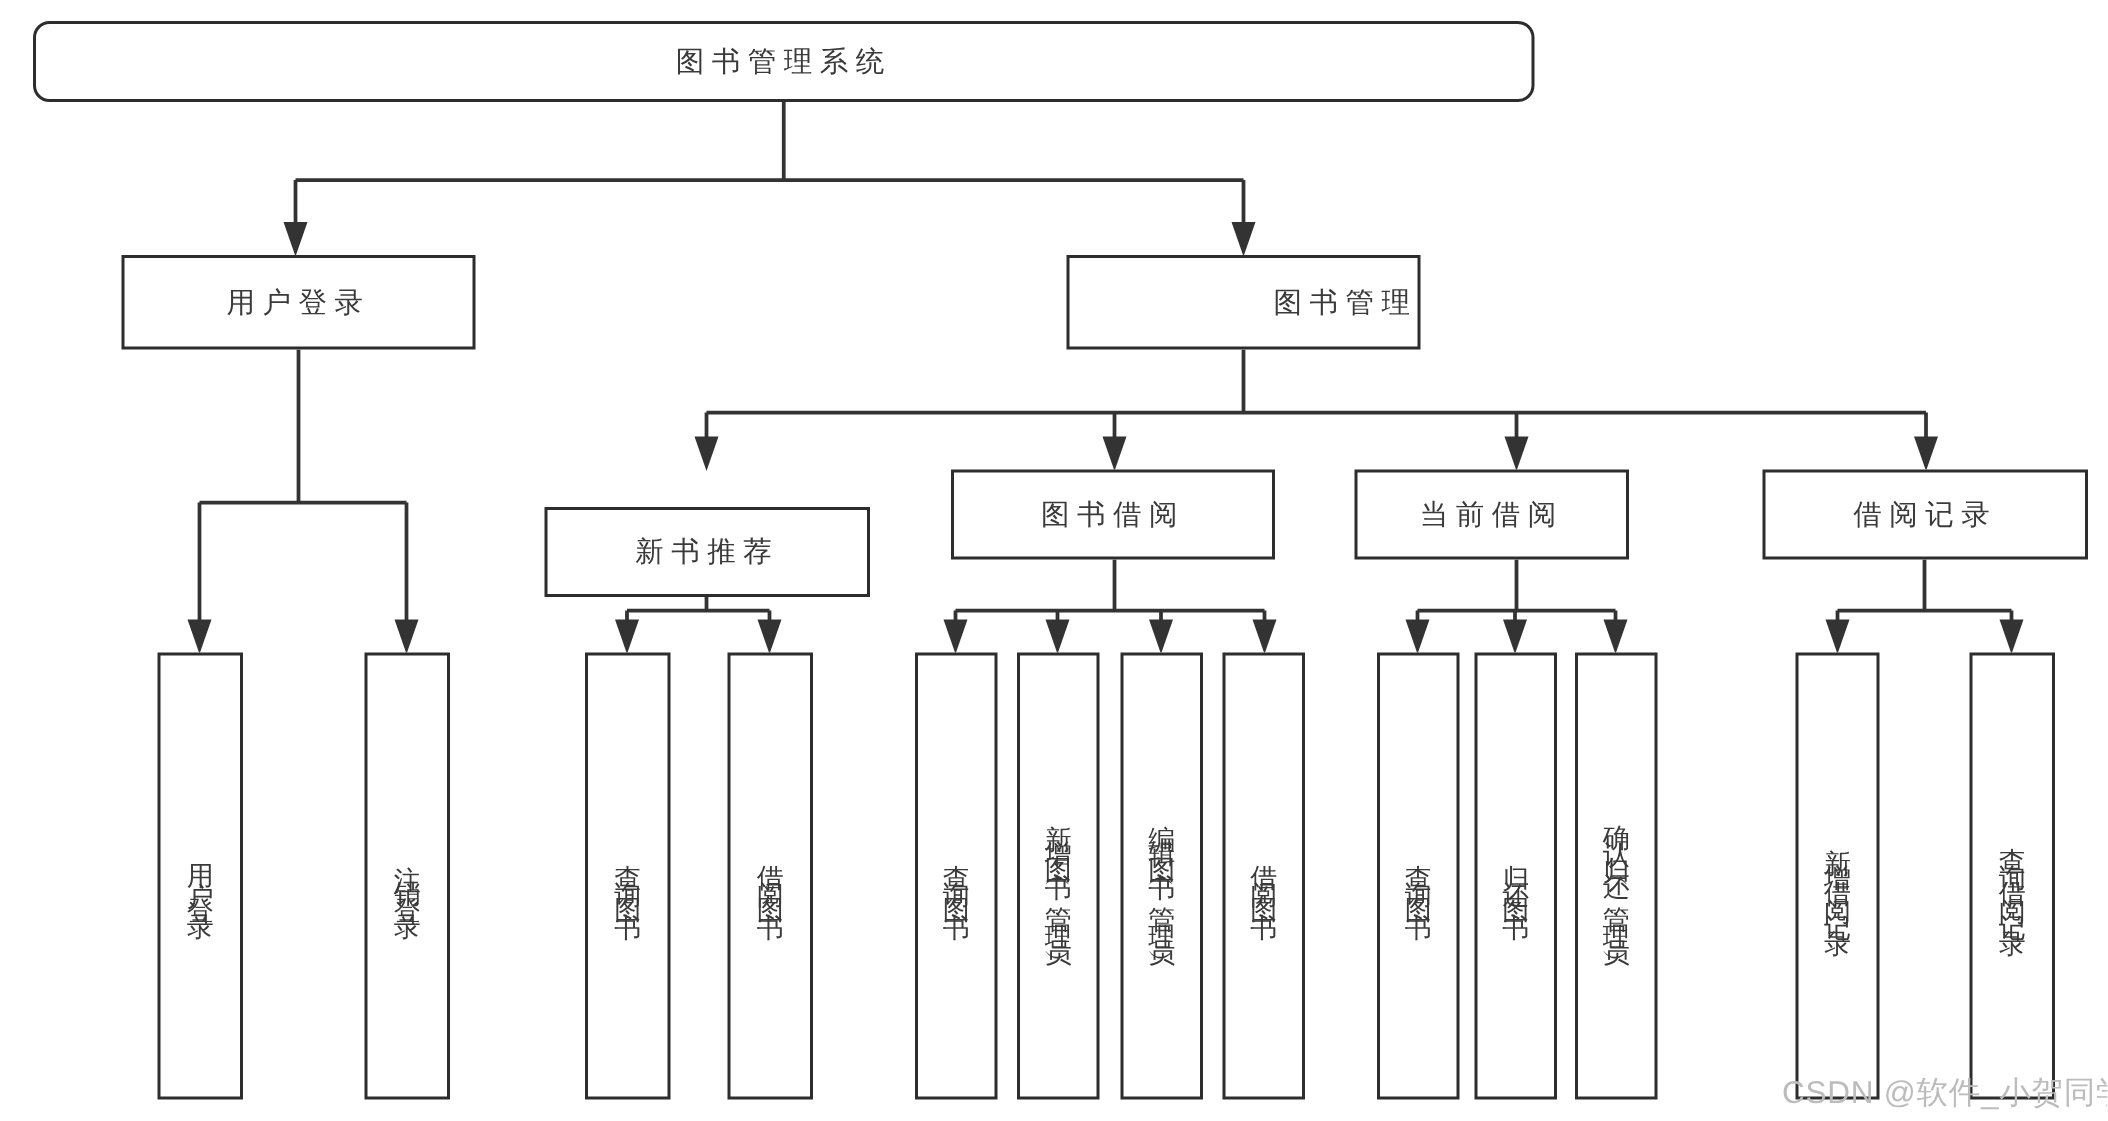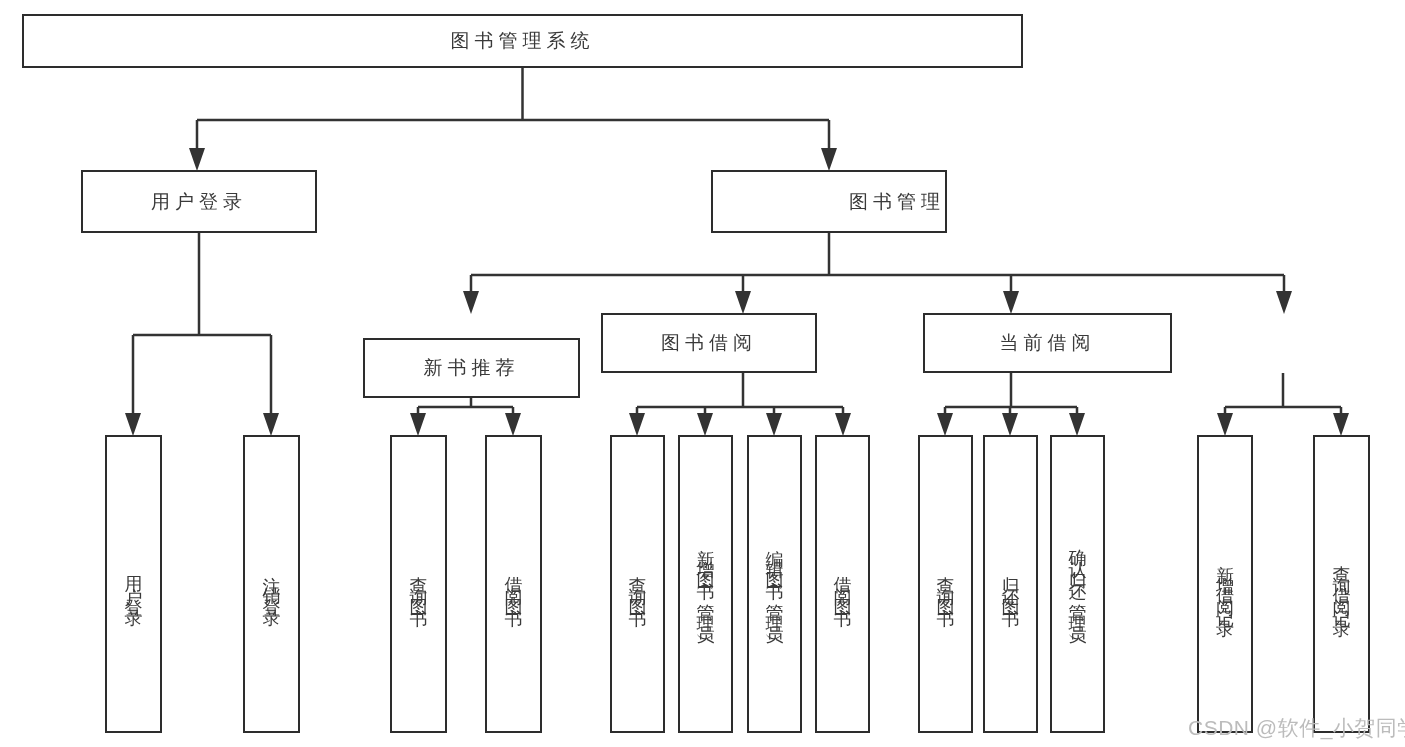--- a/index.html
+++ b/index.html
@@ -12,28 +12,28 @@
     position:absolute;background:#ffffff;border:2.5px solid #2d2d2d;
     box-sizing:border-box;display:flex;align-items:center;justify-content:center;
     color:#3a3a3a;z-index:1;
   }
   .node.h .lbl{font-size:19px;letter-spacing:5px;white-space:nowrap;}
   .node.v .lbl{
     writing-mode:vertical-rl;text-orientation:mixed;
     font-size:18px;letter-spacing:11px;line-height:1;
   }
   
-  #n-root{left:22px;top:14px;width:1001px;height:54px;}
+  #n-root{left:22px;top:14px;width:1001px;height:54px;border-radius:11px;}
   
   #n-user_login{left:81px;top:170px;width:236px;height:63px;}
   #n-book_mgmt{left:711px;top:170px;width:236px;height:63px;justify-content:flex-end;}
   
   #n-new_rec{left:363px;top:313px;width:217px;height:60px;margin-top:25px;}
-  #n-borrow{left:601px;top:313px;width:216px;height:60px;}
-  #n-current{left:903px;top:313px;width:249px;height:60px;margin-left:20px;}
+  #n-borrow{left:634px;top:313px;width:216px;height:60px;}
+  #n-current{left:903px;top:313px;width:183px;height:60px;}
   #n-record{left:1175px;top:313px;width:217px;height:60px;}
   
   .leaf{top:435px;height:298px;}
   #n-ul_login{left:105px;width:57px;}
   #n-ul_logout{left:243px;width:57px;}
   #n-nr_query{left:390px;width:57px;}
   #n-nr_borrow{left:485px;width:57px;}
   #n-bw_query{left:610px;width:55px;}
   #n-bw_add{left:678px;width:55px;}
   #n-bw_edit{left:747px;width:55px;}
@@ -106,20 +106,23 @@
 
   <div class="node h" id="n-new_rec">
     <span class="lbl">新书推荐</span>
   </div>
   <div class="node h" id="n-borrow">
     <span class="lbl">图书借阅</span>
   </div>
   <div class="node h" id="n-current">
     <span class="lbl">当前借阅</span>
   </div>
+  <div class="node h" id="n-record">
+    <span class="lbl">借阅记录</span>
+  </div>
 
   <div class="node v leaf" id="n-ul_login">
     <span class="lbl">用户登录</span>
   </div>
   <div class="node v leaf" id="n-ul_logout">
     <span class="lbl">注销登录</span>
   </div>
   <div class="node v leaf" id="n-nr_query">
     <span class="lbl">查询图书</span>
   </div>

